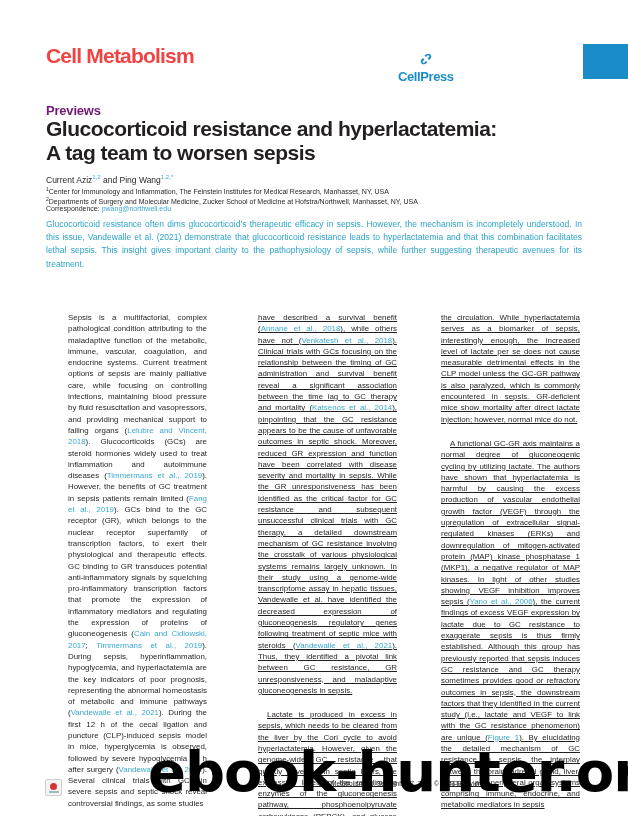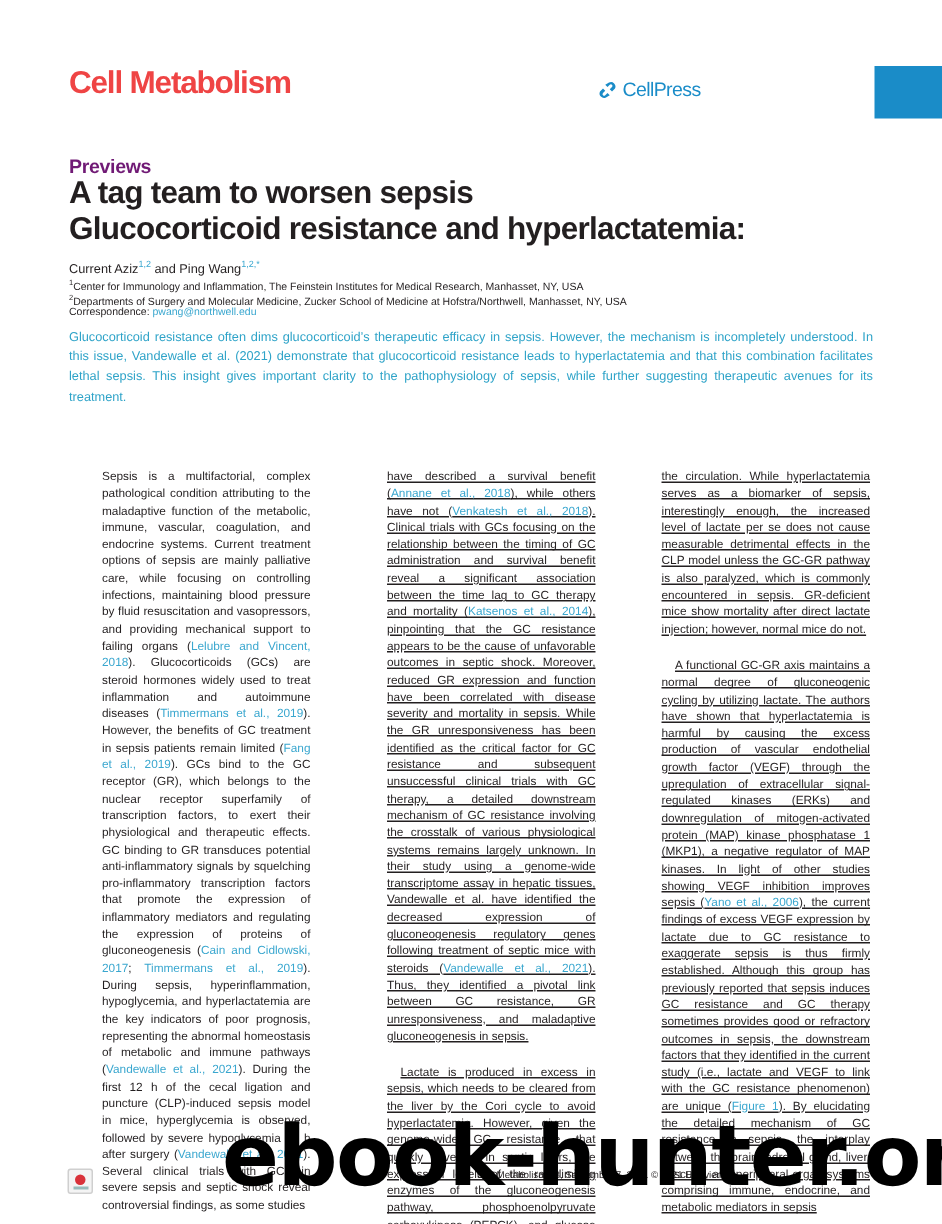--- a/index.html
+++ b/index.html
@@ -1,18 +1,18 @@
 <!DOCTYPE html>
 <html><head>
 <meta charset="utf-8">
 <style>
   html, body { margin: 0; padding: 0; background: #ffffff; }
   body { width: 628px; height: 816px; position: relative; overflow: hidden; font-family: "Liberation Sans", sans-serif; color: #231f20; }
   .journal-title { position: absolute; left: 46px; top: 44px; font-size: 21px; font-weight: bold; color: #ef4444; letter-spacing: -0.8px; }
-  .cellpress { position: absolute; left: 398px; top: 52px; display: flex; align-items: center; gap: 3px; color: #1a8cc8; font-size: 13px; font-weight: normal; letter-spacing: -0.4px; }
+  .cellpress { position: absolute; left: 398px; top: 52px; display: flex; align-items: center; gap: 3px; color: #1a8cc8; font-size: 13px; font-weight: bold; letter-spacing: -0.4px; flex-direction: column; }
   .cellpress-icon { width: 14px; height: 14px; }
   .blue-tab { position: absolute; left: 583px; top: 44px; width: 45px; height: 35px; background: #1a8cc8; }
   .section-label { position: absolute; left: 46px; top: 103px; font-size: 13px; font-weight: bold; color: #701a75; letter-spacing: -0.2px; }
   .article-title { position: absolute; left: 46px; top: 117px; width: 540px; font-size: 21px; font-weight: bold; line-height: 24px; color: #231f20; letter-spacing: -0.5px; }
   .authors { position: absolute; left: 46px; top: 174px; font-size: 8.5px; color: #231f20; }
   .authors sup { color: #3aa7cf; font-size: 6px; }
   .affil { position: absolute; left: 46px; font-size: 7px; color: #231f20; line-height: 10px; }
   .affil sup { font-size: 5px; }
   .affil1 { top: 184px; }
   .affil2 { top: 194px; }
@@ -43,22 +43,22 @@
     <path d="M6 12 a3 3 0 0 1 -4 -4 L4 6 L5.5 7.5 L4 9 a1 1 0 0 0 1.5 1.5 L7 9 L8.5 10.5 Z" fill="#1a8cc8"></path>
   </svg>
   <span>CellPress</span>
 </div>
 
 <div class="blue-tab"></div>
 
 <div class="section-label">Previews</div>
 
 <div class="article-title">
+  <div>Glucocorticoid resistance and hyperlactatemia:</div>
   <div>A tag team to worsen sepsis</div>
-  <div>Glucocorticoid resistance and hyperlactatemia:</div>
 </div>
 
 <div class="authors">
   <span>Current Aziz</span><sup>1,2</sup><span> and </span><span>Ping Wang</span><sup>1,2,*</sup>
 </div>
 
 <div class="affil affil1">
   <sup>1</sup><span>Center for Immunology and Inflammation, The Feinstein Institutes for Medical Research, Manhasset, NY, USA</span>
 </div>
 <div class="affil affil2">

